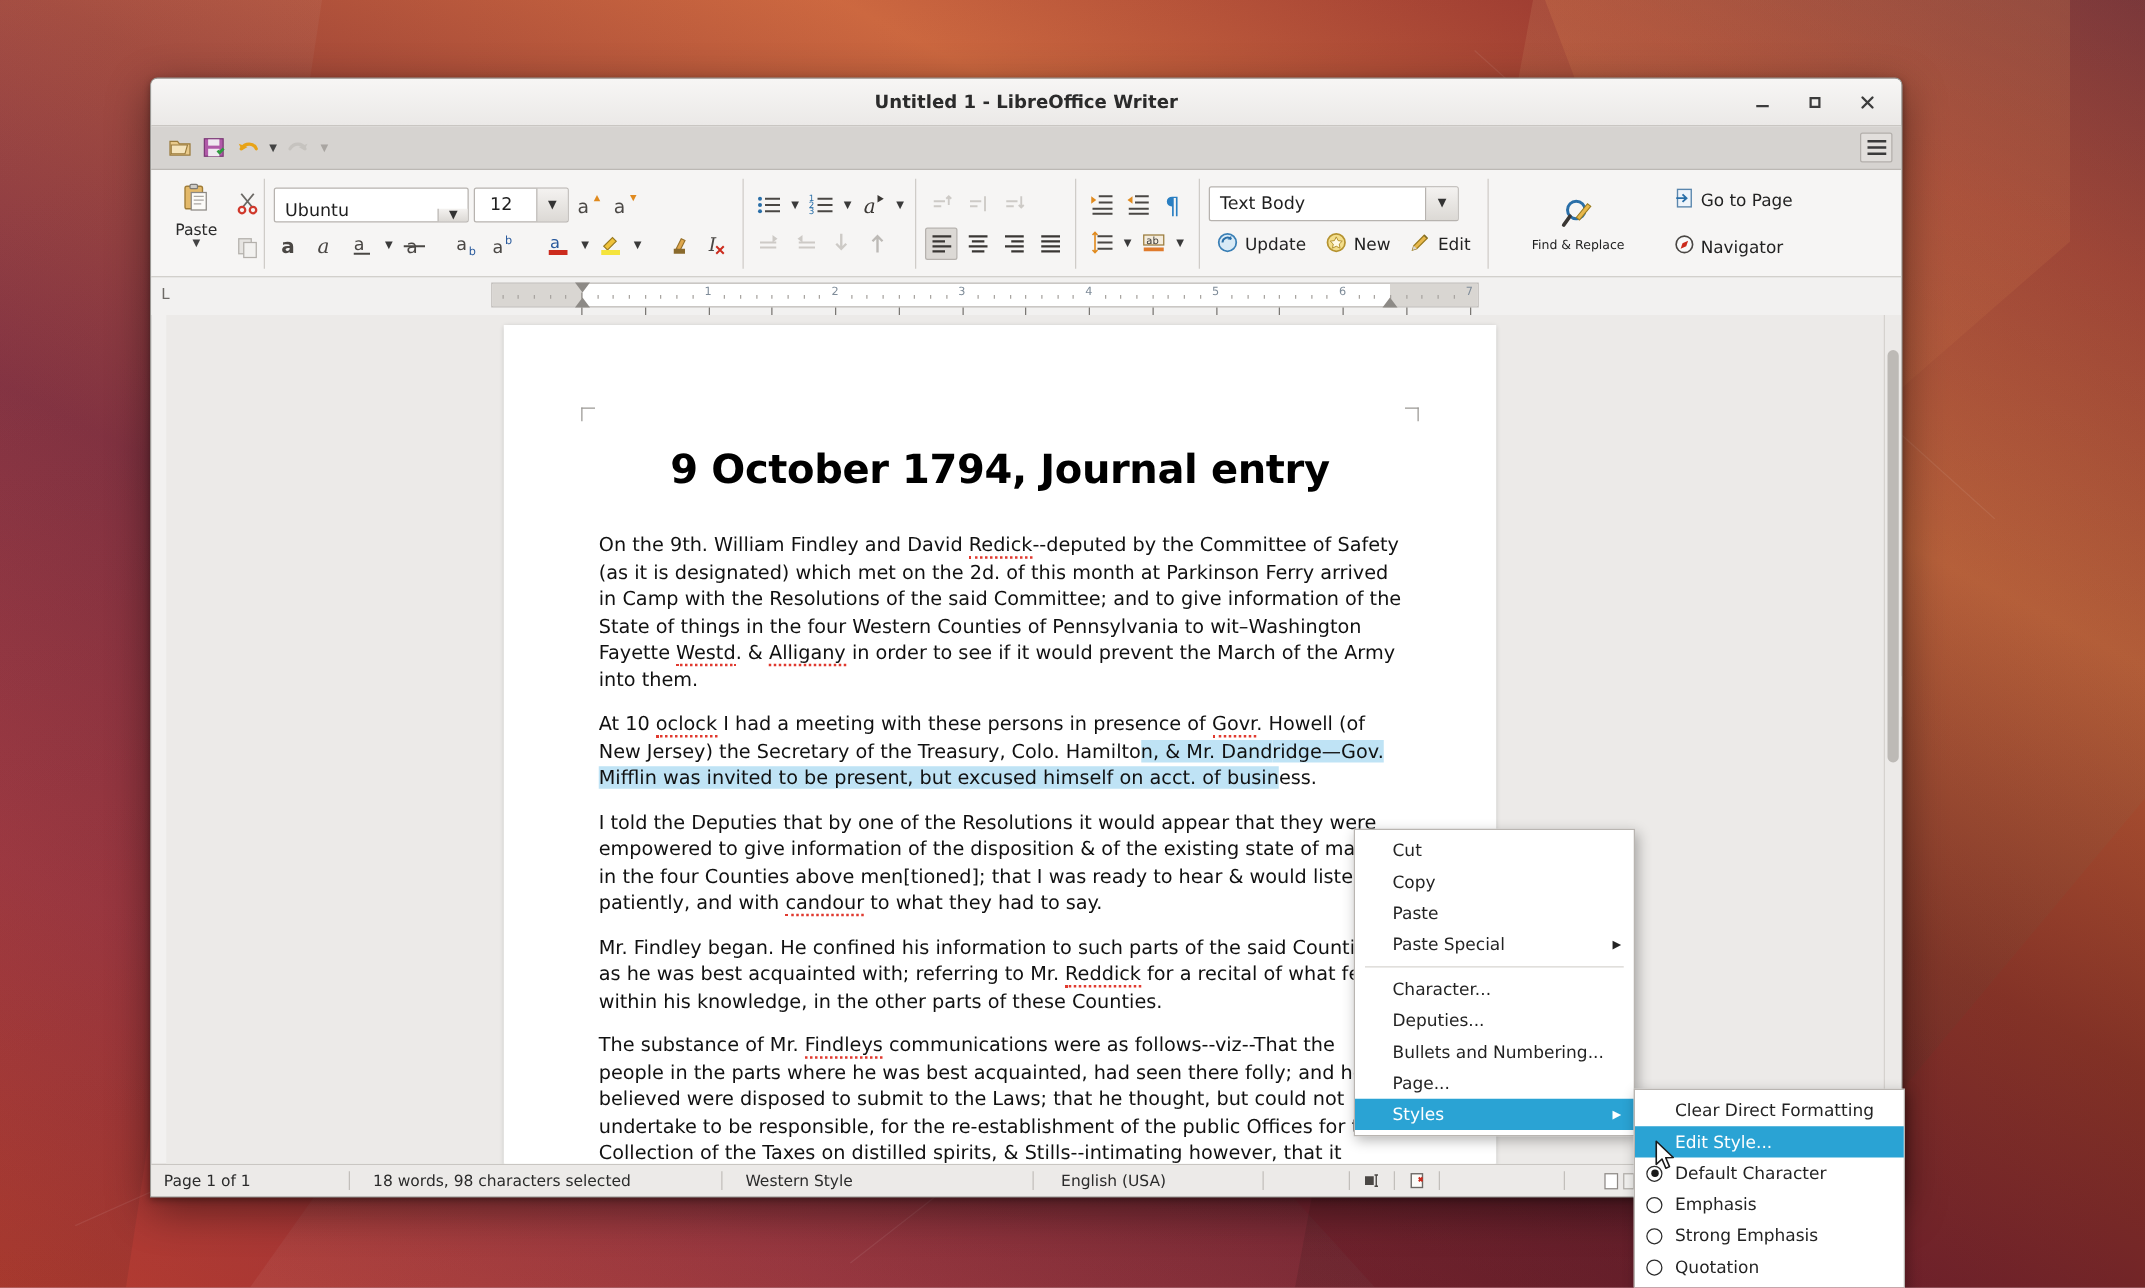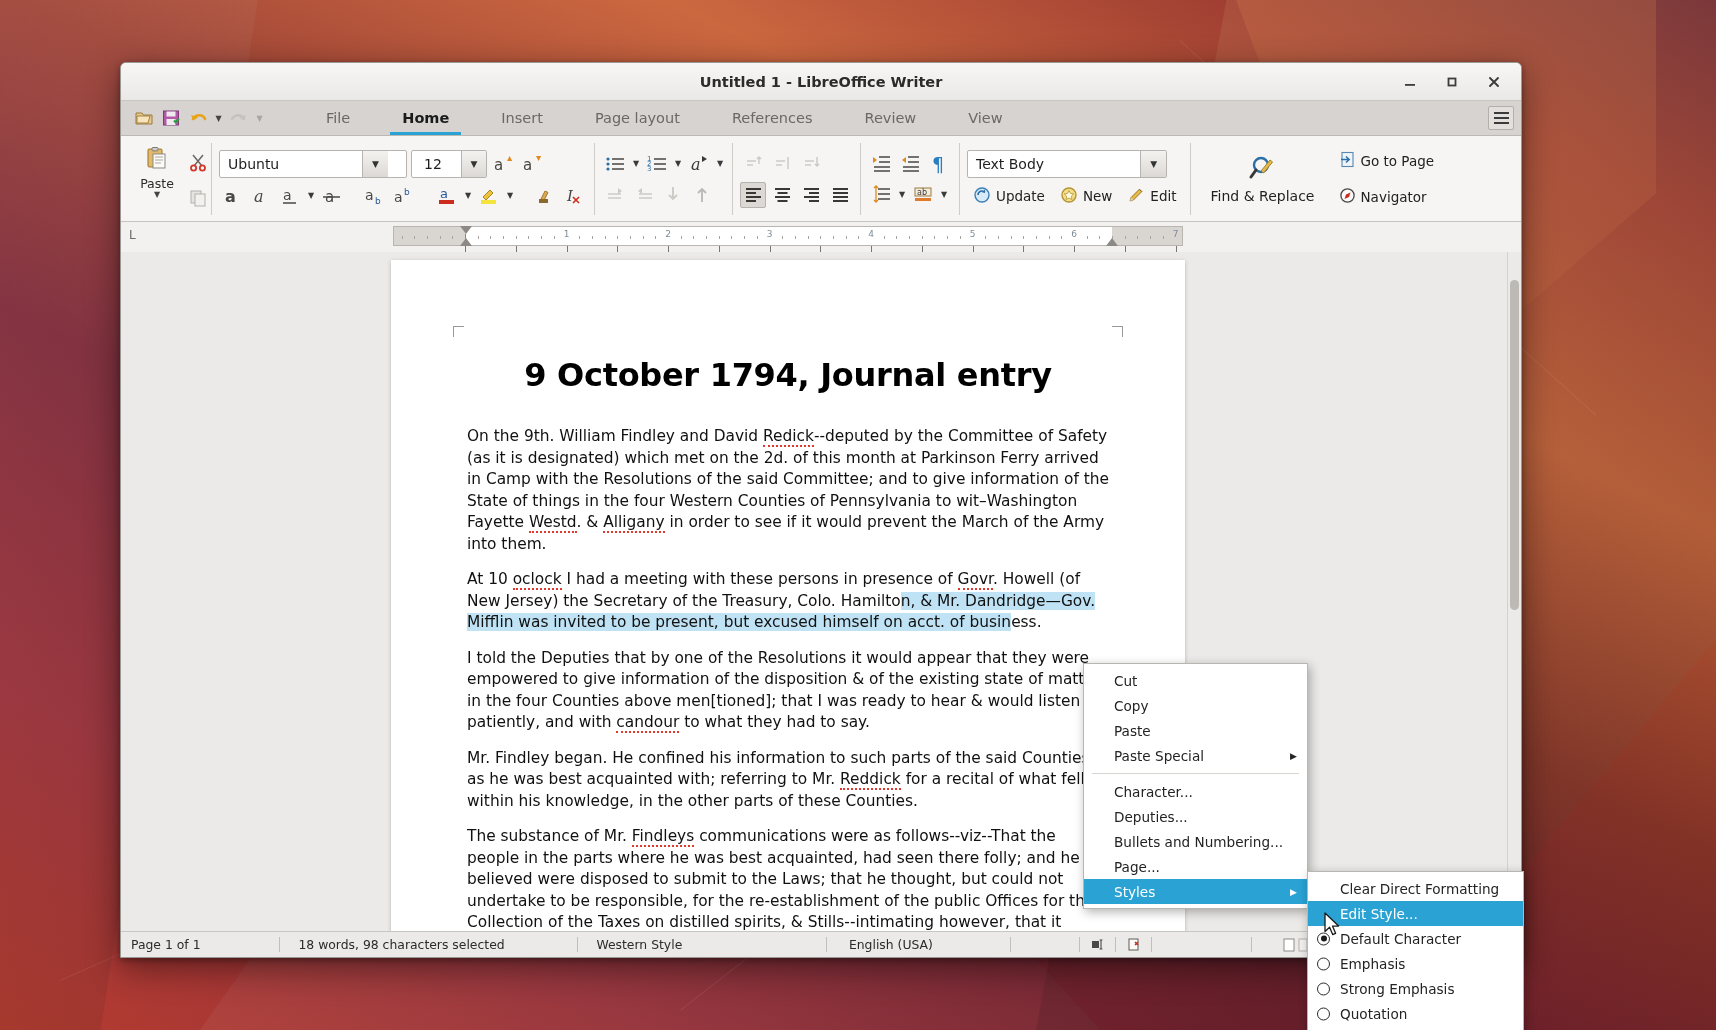--- a/index.html
+++ b/index.html
@@ -113,55 +113,55 @@
   
   .combo {
     height: 28px; border:1px solid #b7b3af; background:#fff; display:flex; align-items:stretch;
     border-radius:2px;
   }
   .combo .val { display:flex; align-items:center; padding: 0 8px; font-size:14px; color:#1f1f1f; }
   .combo .drop {
     width: 26px; background: linear-gradient(180deg,#f4f2f0,#dcd9d5); border-left:1px solid #b7b3af;
     display:flex; align-items:center; justify-content:center; font-size:9px; color:#333;
   }
-  #font-name { width: 188px; }
+  #font-name { width: 156px; align-items: flex-end; }
   #font-name .val { width: 142px; }
   #font-size { width: 76px; margin-left: 1px; }
   #font-size .val { width: 50px; justify-content:flex-start; padding-left:12px; }
 
   #style-combo { width: 200px; height: 28px; }
   #style-combo .val { width: 174px; }
 
   .textbtn { display:flex; align-items:center; gap:5px; font-size:13.5px; color:#222; padding: 2px 6px; cursor:default; }
 
   
   #fr-group { display:flex; align-items:center; gap:14px; padding: 0 12px 0 16px; }
   #fr-btn { width: 112px; display:flex; flex-direction:column; align-items:center; gap:2px; }
-  #fr-btn .lab { font-size:14px; color:#1f1f1f; }
+  #fr-btn .lab { font-size:10px; color:#1f1f1f; }
   #nav-col { display:flex; flex-direction:column; gap:12px; }
 
   
   #ruler-area { height: 30px; flex: 0 0 30px; background:#f2f1f0; position:relative; border-bottom:none; }
   #corner-L { position:absolute; left:8px; top:6px; font-size:12px; color:#6d6a66; }
   #ruler {
     position:absolute; left: 272px; top: 4px; width: 790px; height: 20px;
     background:#fff; border:1px solid #b9b5b1;
   }
   #ruler .margin { position:absolute; top:0; bottom:0; background:#d9d6d2; }
   #ruler .tickwrap { position:absolute; inset:0; }
   #ruler .tick { position:absolute; top:7px; width:1px; height:5px; background:#8e8a86; }
   #ruler .tick.sm { top:9px; height:3px; background:#a8a4a0; }
   #ruler .num { position:absolute; top:2px; font-size:9px; color:#7f8c99; transform:translateX(-50%); }
   #ruler .tabstop { position:absolute; bottom:-7px; width:1px; height:6px; background:#7a7773; }
   .indent-marker { position:absolute; width:0; height:0; }
   .ind-top { border-left:6px solid transparent; border-right:6px solid transparent; border-top:8px solid #8d8a86; }
   .ind-bot { border-left:6px solid transparent; border-right:6px solid transparent; border-bottom:8px solid #8d8a86; }
 
   
-  #docarea { flex: 1 1 auto; background:#eceae8; position:relative; overflow:hidden; display:flex; }
+  #docarea { flex: 1 1 auto; background:#eceae8; position:relative; overflow:hidden; display:flex;margin-left:12px; }
   #page {
     position:absolute; left: 270px; top: 8px; width: 794px; height: 700px;
     background:#fff; box-shadow: 0 1px 4px rgba(0,0,0,0.22);
   }
   .cmark { position:absolute; width:11px; height:11px; }
   .cmark.tl { left:62px; top:66px; border-left:1px solid #9a9894; border-top:1px solid #9a9894; }
   .cmark.tr { right:62px; top:66px; border-right:1px solid #9a9894; border-top:1px solid #9a9894; }
   #doc-body { position:absolute; left: 76px; right: 76px; top: 96px; }
   #doc-title {
     font-size: 32px; font-weight: bold; text-align:center; color:#000;
@@ -285,43 +285,20 @@
       <div class="qcaret">▼</div>
       <div class="qicon">
         <svg width="20" height="20" viewBox="0 0 20 20">
           <path d="M3 11c3-5 10-5 12 0" stroke="#c6c3bf" stroke-width="2.6" fill="none" stroke-linecap="round"></path>
           <path d="M17 7l-2.6 5.2L10 9.6z" fill="#c6c3bf"></path>
         </svg>
       </div>
       <div class="qcaret dim">▼</div>
     </div>
 
-    <div id="tabs">
-      <div class="tab">
-          <span>File</span>
-        </div>
-      <div class="tab active">
-          <span>Home</span>
-        </div>
-      <div class="tab">
-          <span>Insert</span>
-        </div>
-      <div class="tab">
-          <span>Page layout</span>
-        </div>
-      <div class="tab">
-          <span>References</span>
-        </div>
-      <div class="tab">
-          <span>Review</span>
-        </div>
-      <div class="tab">
-          <span>View</span>
-        </div>
-    </div>
 
     <div id="hamburger">
       <div class="hbox">
           <i></i>
           <i></i>
           <i></i>
         </div>
     </div>
   </div>
 

